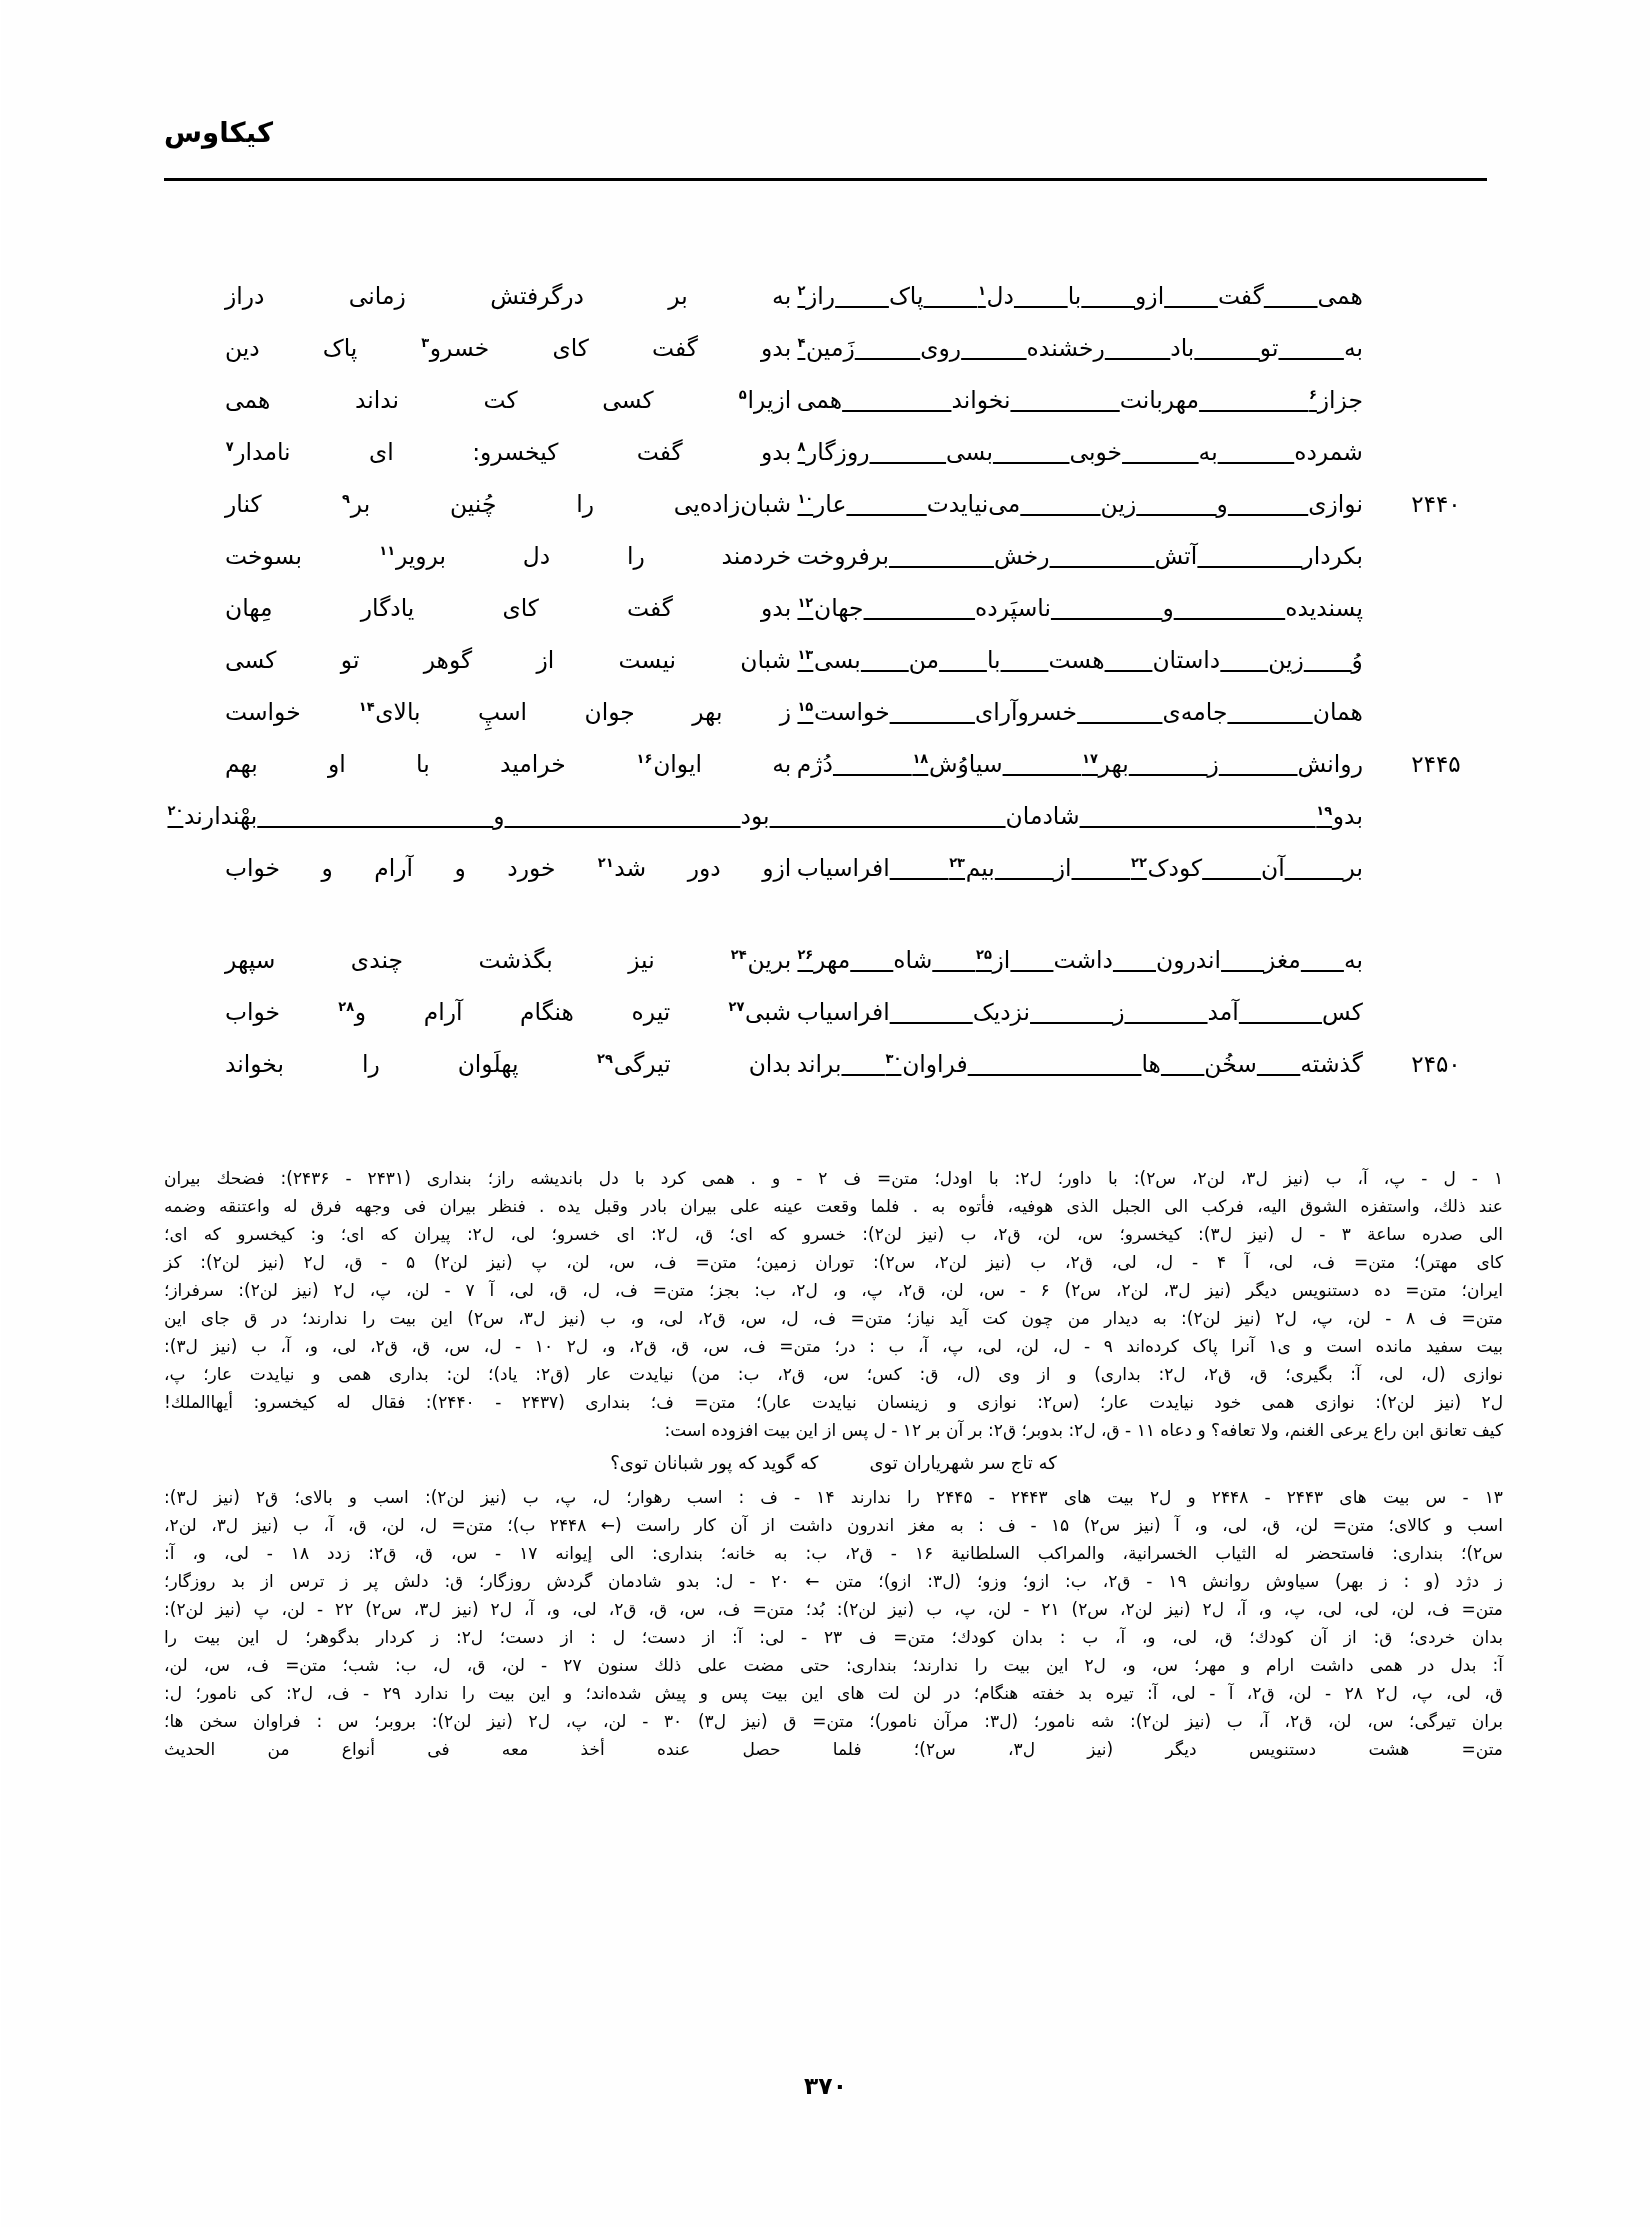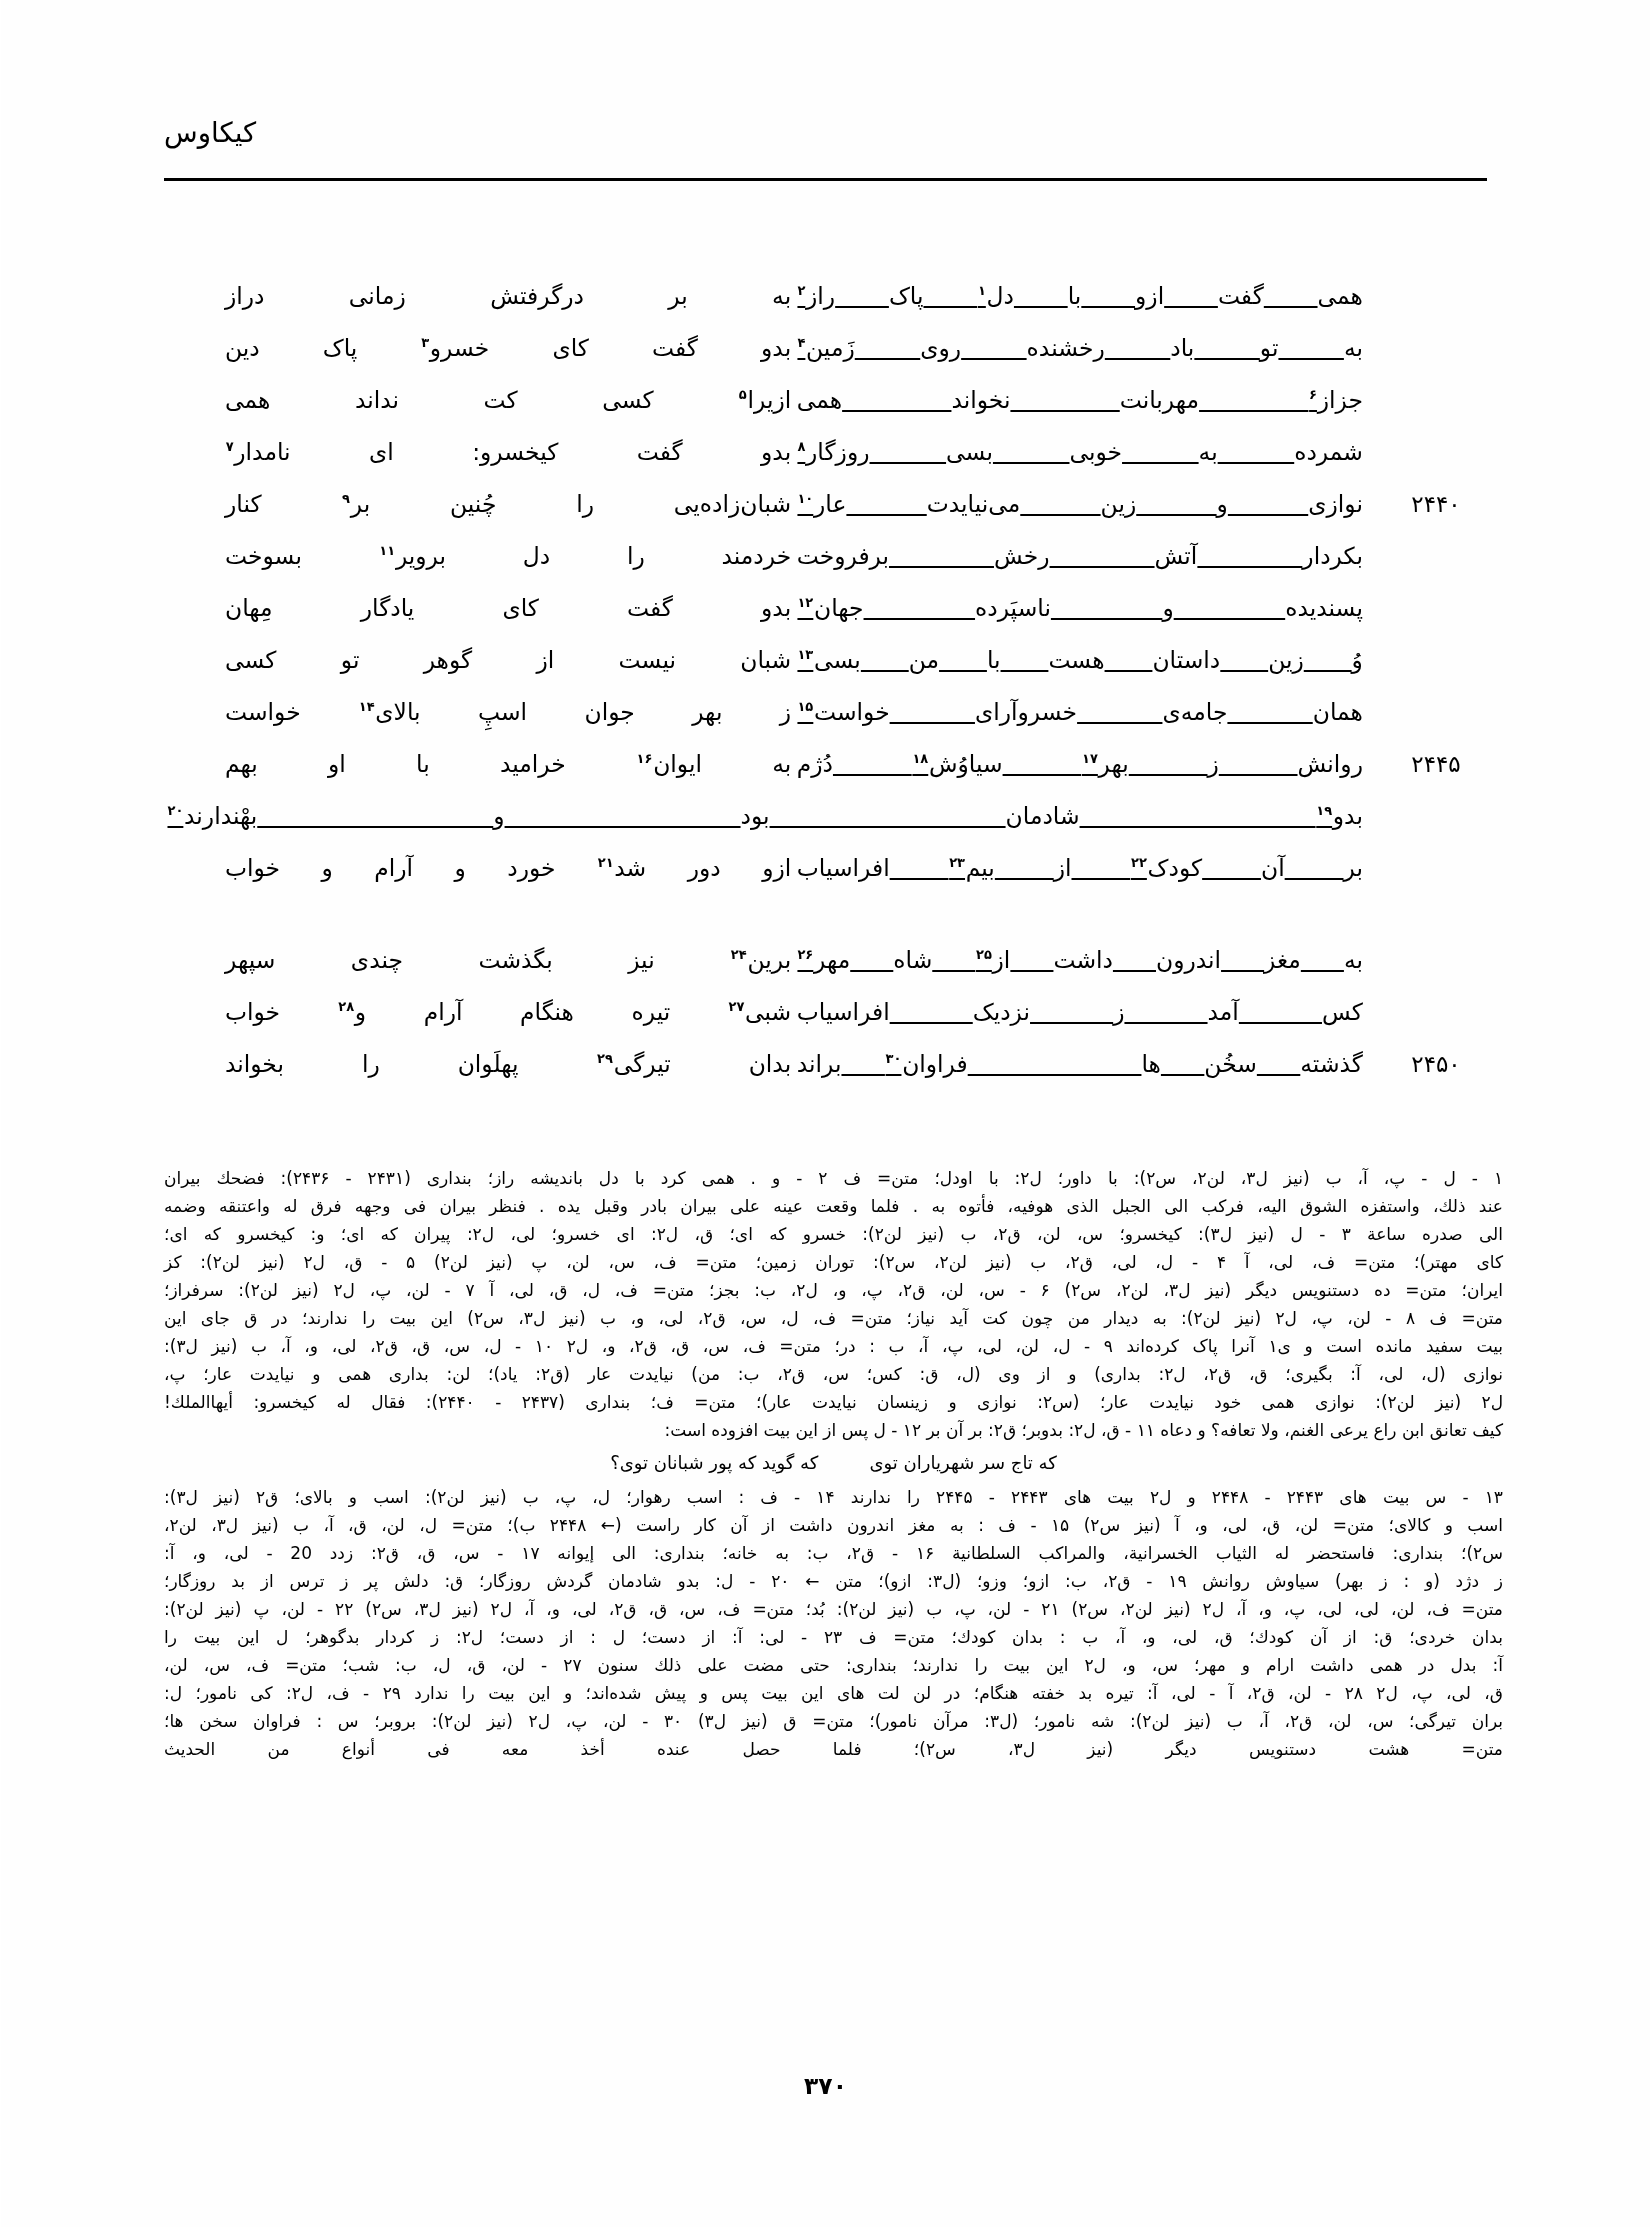--- a/index.html
+++ b/index.html
@@ -23,21 +23,21 @@
     top:116px;right:164px;left:164px;
     text-align:left;
   }
   .runhead-inner{
     display:block;
     text-align:left;
     padding-left:0;
   }
   .runhead-title{
     font-size:27.6px;
-    font-weight:400;
+    font-weight:700;
     letter-spacing:0px;
     display:inline-block;
     margin-left:0px;
     direction:rtl;
   }
   .headrule{
     position:absolute;
     top:178px;left:164px;right:164px;
     height:3.4px;background:#000;
   }
@@ -269,21 +269,21 @@
     <span class="ln rightend">کیف تعانق ابن راع یرعی الغنم، ولا تعافه؟ و دعاه    ۱۱ - ق، ل۲: بدوبر؛ ق۲: بر آن بر    ۱۲ - ل پس از این بیت افزوده است:</span>
 
     <span class="ins-verse">
       <span class="seg">که تاج سر شهریاران توی</span>
       <span class="sp"></span>
       <span class="seg">که گوید که پور شبانان توی؟</span>
     </span>
 
     <span class="ln">۱۳ - س بیت های ۲۴۴۳ - ۲۴۴۸ و ل۲ بیت های ۲۴۴۳ - ۲۴۴۵ را ندارند    ۱۴ - ف : اسب رهوار؛ ل، پ، ب (نیز لن۲): اسب و بالای؛ ق۲ (نیز ل۳):</span>
     <span class="ln">اسب و کالای؛ متن= لن، ق، لی، و، آ (نیز س۲)    ۱۵ - ف : به مغز اندرون داشت از آن کار راست (← ۲۴۴۸ ب)؛ متن= ل، لن، ق، آ، ب (نیز ل۳، لن۲،</span>
-    <span class="ln">س۲)؛ بنداری: فاستحضر له الثیاب الخسرانیة، والمراکب السلطانیة    ۱۶ - ق۲، ب: به خانه؛ بنداری: الی إیوانه    ۱۷ - س، ق، ق۲: زدد    20 - لی، و، آ:</span>
+    <span class="ln">س۲)؛ بنداری: فاستحضر له الثیاب الخسرانیة، والمراکب السلطانیة    ۱۶ - ق۲، ب: به خانه؛ بنداری: الی إیوانه    ۱۷ - س، ق، ق۲: زدد    ۱۸ - لی، و، آ:</span>
     <span class="ln">ز دژد (و : ز بهر) سیاوش روانش    ۱۹ - ق۲، ب: ازو؛ وزو؛ (ل۳: ازو)؛ متن ←    ۲۰ - ل: بدو شادمان گردش روزگار؛ ق: دلش پر ز ترس از بد روزگار؛</span>
     <span class="ln">متن= ف، لن، لی، لی، پ، و، آ، ل۲ (نیز لن۲، س۲)    ۲۱ - لن، پ، ب (نیز لن۲): بُد؛ متن= ف، س، ق، ق۲، لی، و، آ، ل۲ (نیز ل۳، س۲)    ۲۲ - لن، پ (نیز لن۲):</span>
     <span class="ln">بدان خردی؛ ق: از آن کودك؛ ق، لی، و، آ، ب : بدان کودك؛ متن= ف    ۲۳ - لی: آ: از دست؛ ل : از دست؛ ل۲: ز کردار بدگوهر؛ ل این بیت را</span>
     <span class="ln">آ: بدل در همی داشت ارام و مهر؛ س، و، ل۲ این بیت را ندارند؛ بنداری: حتی مضت علی ذلك سنون    ۲۷ - لن، ق، ل، ب: شب؛ متن= ف، س، لن،</span>
     <span class="ln">ق، لی، پ، ل۲    ۲۸ - لن، ق۲، آ - لی، آ: تیره بد خفته هنگام؛ در لن لت های این بیت پس و پیش شده‌اند؛ و این بیت را ندارد    ۲۹ - ف، ل۲: کی نامور؛ ل:</span>
     <span class="ln">بران تیرگی؛ س، لن، ق۲، آ، ب (نیز لن۲): شه نامور؛ (ل۳: مرآن نامور)؛ متن= ق (نیز ل۳)    ۳۰ - لن، پ، ل۲ (نیز لن۲): بروبر؛ س : فراوان سخن ها؛</span>
     <span class="ln">متن= هشت دستنویس دیگر (نیز ل۳، س۲)؛ فلما حصل عنده أخذ معه فی أنواع من الحدیث</span>
     <span class="ln last"></span>
   </div>
 

